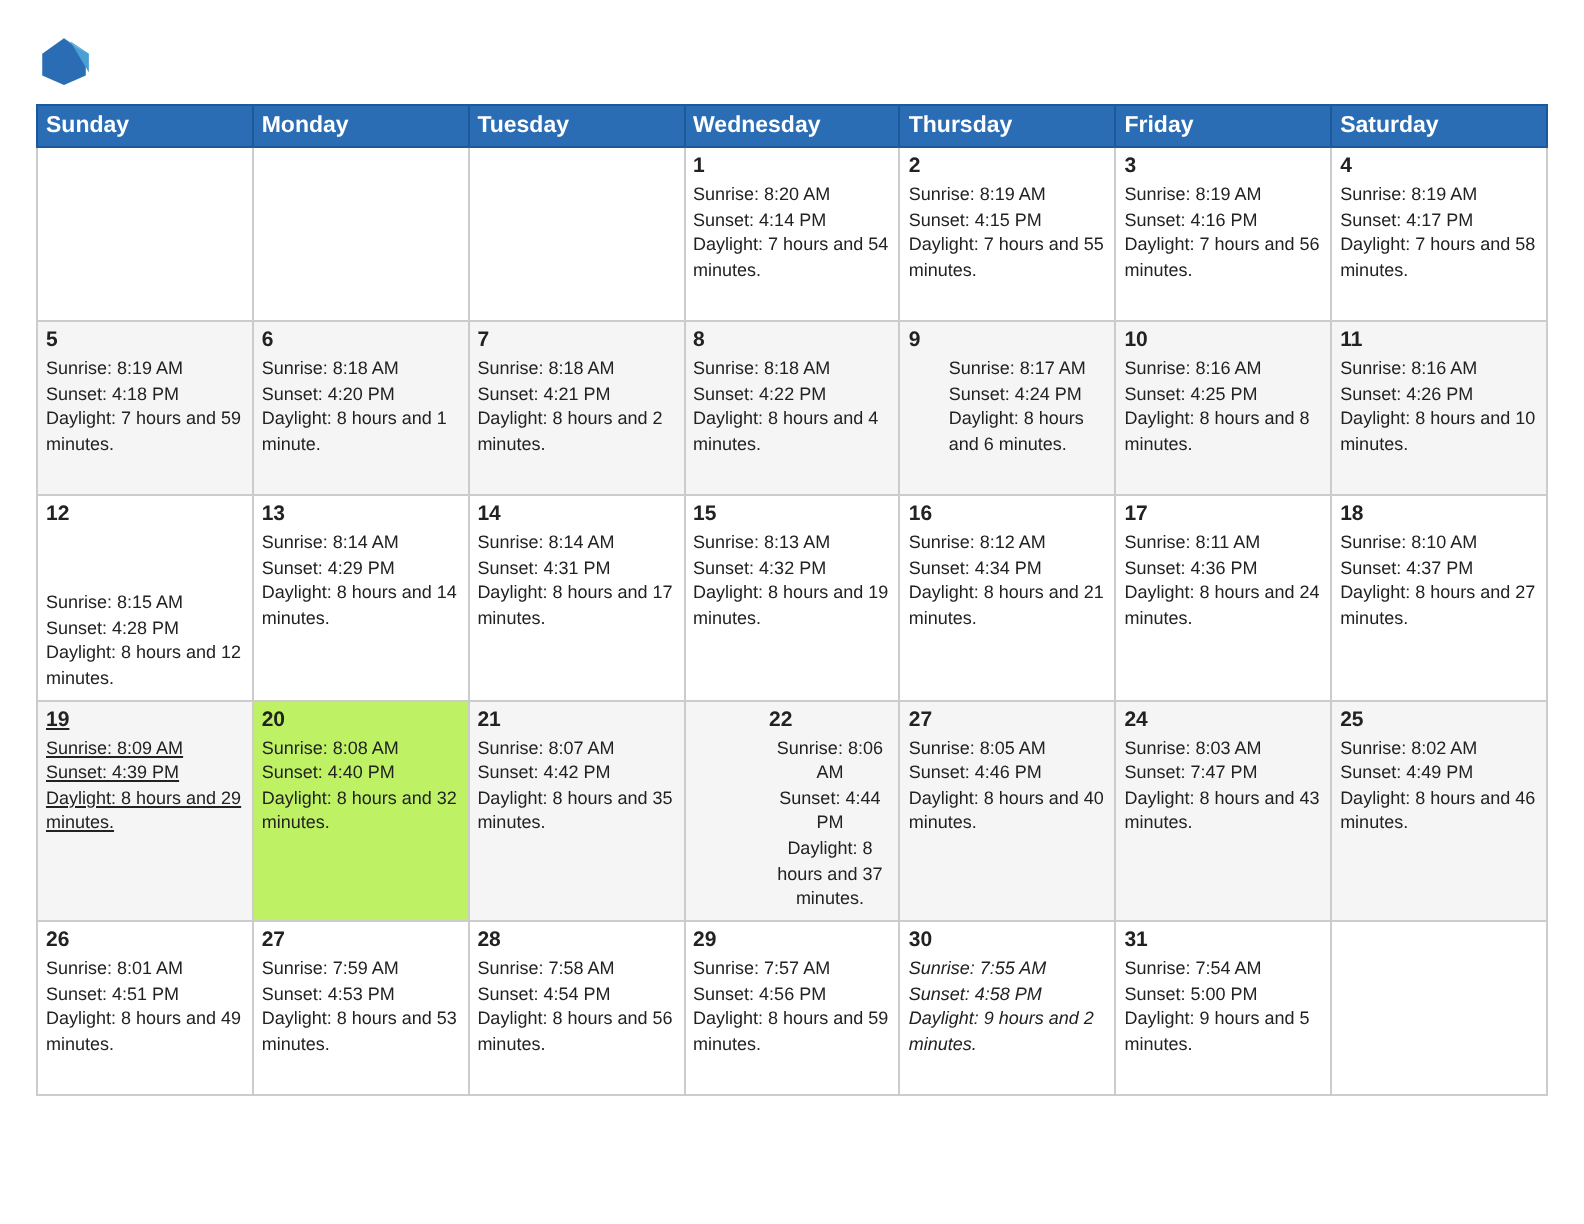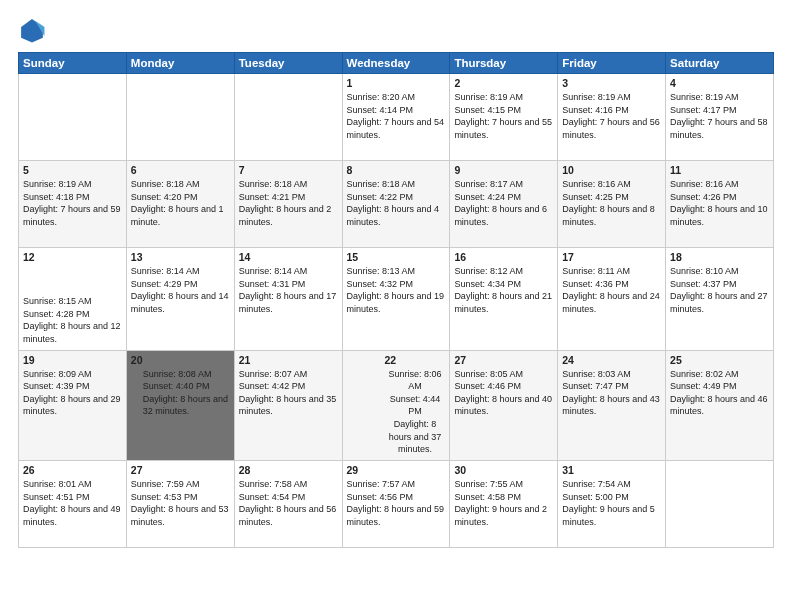--- a/index.html
+++ b/index.html
@@ -177,21 +177,21 @@
 Daylight: 8 hours and 2 minutes.</div>
           </td>
           <td style="background: rgb(245, 245, 245);">
             <span class="day-number">8</span>
             <div class="day-info" style="white-space: pre-line;">Sunrise: 8:18 AM
 Sunset: 4:22 PM
 Daylight: 8 hours and 4 minutes.</div>
           </td>
           <td style="background: rgb(245, 245, 245);">
             <span class="day-number">9</span>
-            <div class="day-info" style="white-space: pre-line;">Sunrise: 8:17 AM
+            <div class="day-info" style="white-space: pre-line; margin-left: 20px;">Sunrise: 8:17 AM
 Sunset: 4:24 PM
 Daylight: 8 hours and 6 minutes.</div>
           </td>
           <td style="background: rgb(245, 245, 245);">
             <span class="day-number">10</span>
             <div class="day-info" style="white-space: pre-line;">Sunrise: 8:16 AM
 Sunset: 4:25 PM
 Daylight: 8 hours and 8 minutes.</div>
           </td>
           <td style="background: rgb(245, 245, 245);">
@@ -239,29 +239,29 @@
 Daylight: 8 hours and 24 minutes.</div>
           </td>
           <td>
             <span class="day-number">18</span>
             <div class="day-info" style="white-space: pre-line;">Sunrise: 8:10 AM
 Sunset: 4:37 PM
 Daylight: 8 hours and 27 minutes.</div>
           </td>
         </tr>
         <tr>
-          <td style="background: rgb(245, 245, 245);">
+          <td style="background: rgb(245, 245, 245); text-decoration: underline;">
             <span class="day-number">19</span>
             <div class="day-info" style="white-space: pre-line;">Sunrise: 8:09 AM
 Sunset: 4:39 PM
 Daylight: 8 hours and 29 minutes.</div>
           </td>
-          <td style="background: #737373;">
+          <td style="background: #bef264;">
             <span class="day-number">20</span>
-            <div class="day-info" style="white-space: pre-line; margin-left: 12px;">Sunrise: 8:08 AM
+            <div class="day-info" style="white-space: pre-line;">Sunrise: 8:08 AM
 Sunset: 4:40 PM
 Daylight: 8 hours and 32 minutes.</div>
           </td>
           <td style="background: rgb(245, 245, 245);">
             <span class="day-number">21</span>
             <div class="day-info" style="white-space: pre-line;">Sunrise: 8:07 AM
 Sunset: 4:42 PM
 Daylight: 8 hours and 35 minutes.</div>
           </td>
           <td style="background: rgb(245, 245, 245); padding-left: 42px;">
@@ -309,21 +309,21 @@
 Daylight: 8 hours and 56 minutes.</div>
           </td>
           <td>
             <span class="day-number">29</span>
             <div class="day-info" style="white-space: pre-line;">Sunrise: 7:57 AM
 Sunset: 4:56 PM
 Daylight: 8 hours and 59 minutes.</div>
           </td>
           <td>
             <span class="day-number">30</span>
-            <div class="day-info" style="white-space: pre-line;">Sunrise: 7:55 AM
+            <div class="day-info" style="white-space: pre-line; font-style: italic;">Sunrise: 7:55 AM
 Sunset: 4:58 PM
 Daylight: 9 hours and 2 minutes.</div>
           </td>
           <td>
             <span class="day-number">31</span>
             <div class="day-info" style="white-space: pre-line;">Sunrise: 7:54 AM
 Sunset: 5:00 PM
 Daylight: 9 hours and 5 minutes.</div>
           </td>
           <td class="empty-cell"></td>

